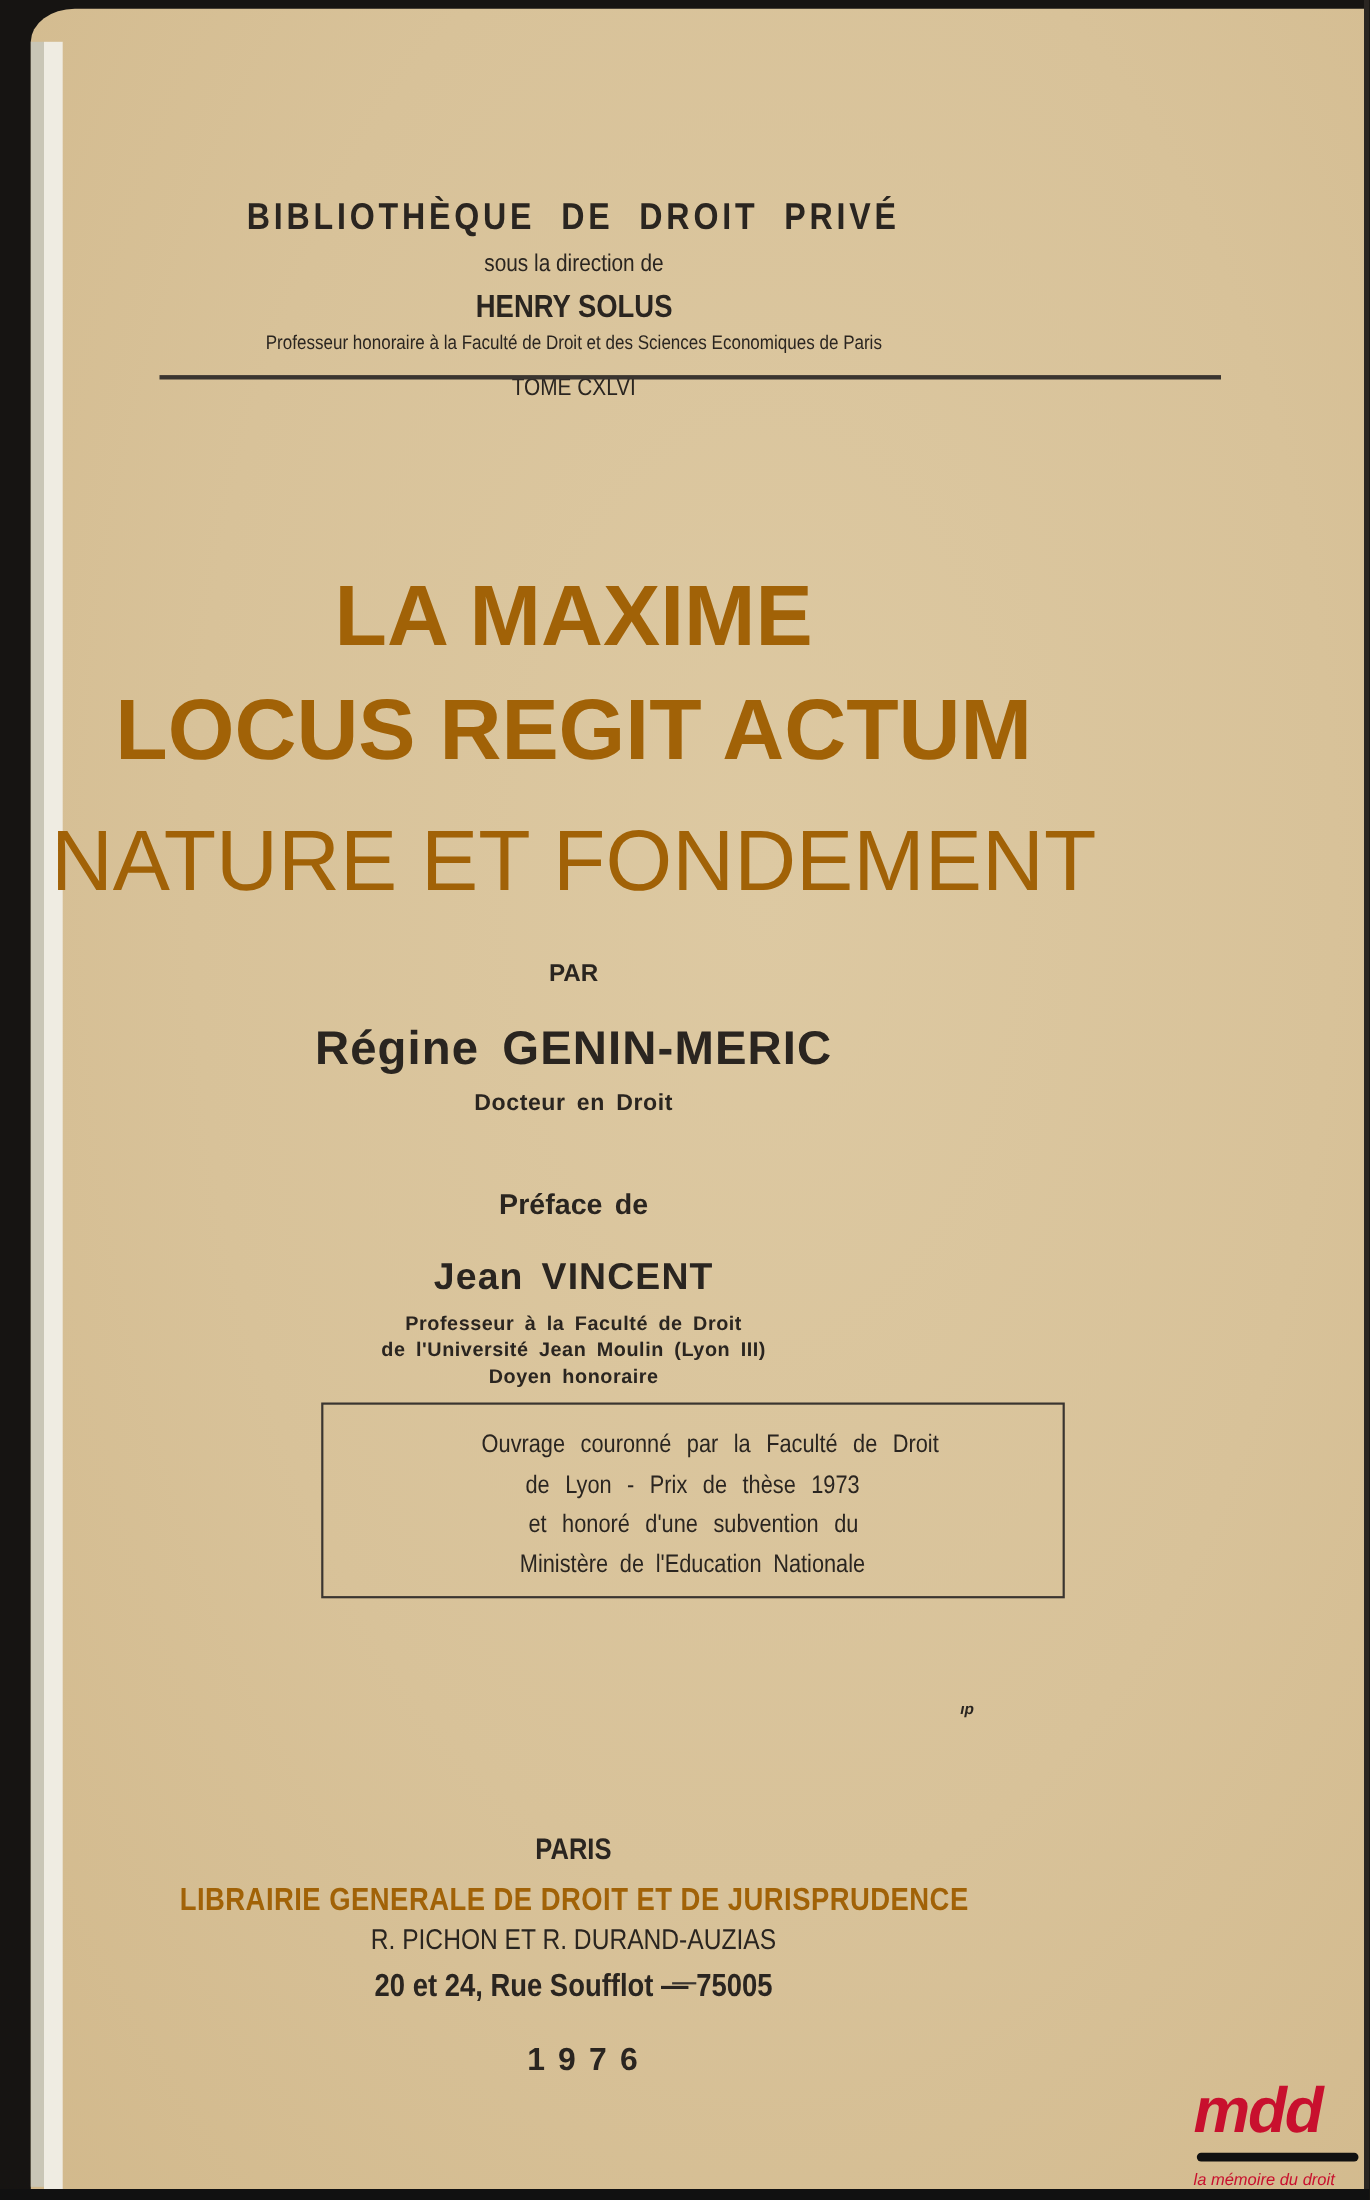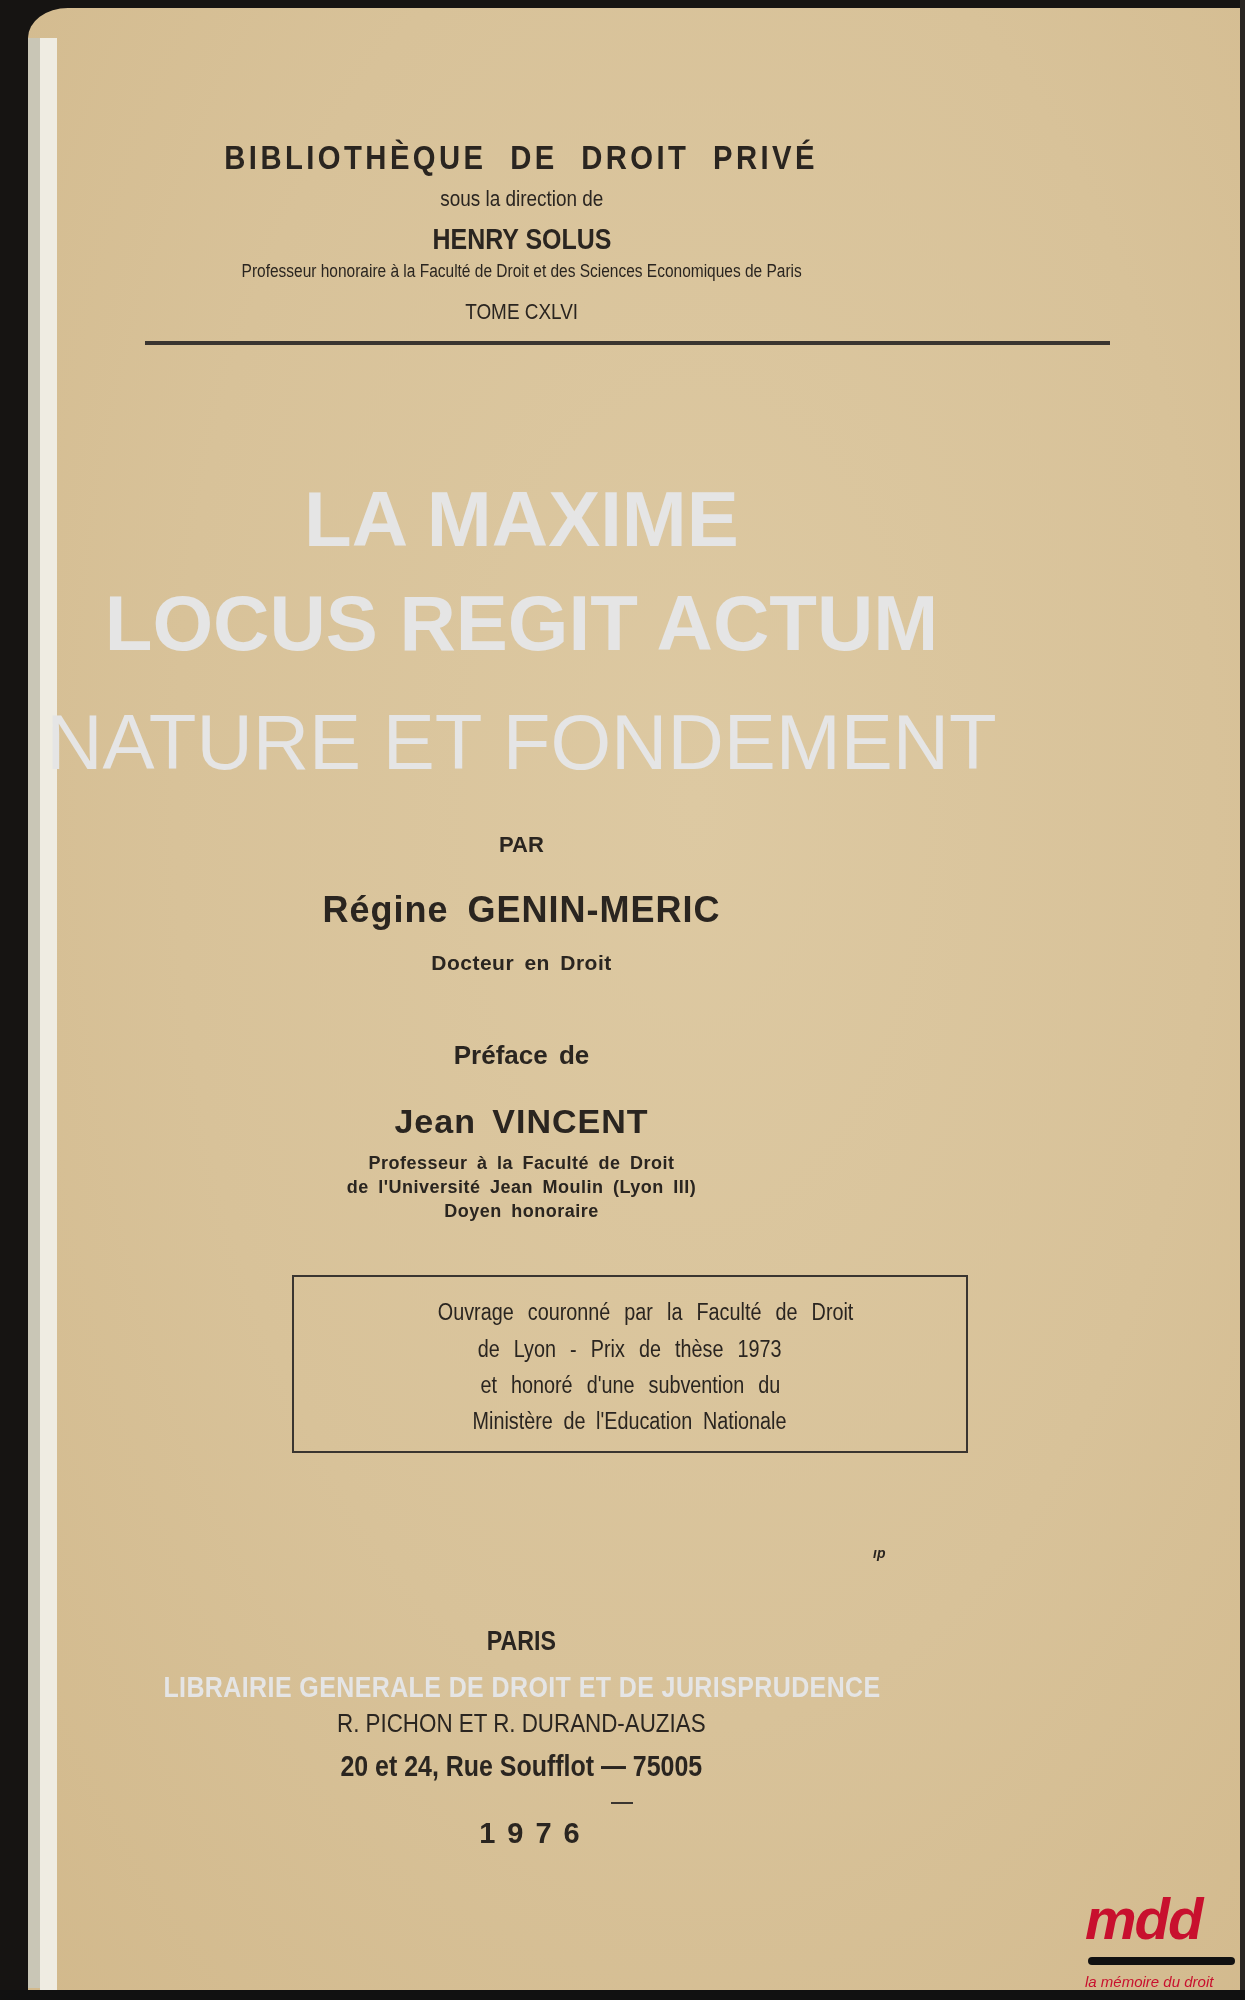--- a/index.html
+++ b/index.html
@@ -9,38 +9,38 @@
       font-family: "Liberation Sans", sans-serif;
     }
     .page {
       position: absolute; left: 28px; top: 8px; width: 1212px; height: 1984px;
       background: radial-gradient(ellipse at 55% 40%, #ddc9a2 0%, #d8c299 55%, #d2b98c 100%);
       border-top-left-radius: 40px 30px;
     }
     .edge-grey { position: absolute; left: 0; top: 30px; width: 12px; height: 1950px; background: #c9c6b6; }
     .edge-white { position: absolute; left: 12px; top: 30px; width: 17px; height: 1955px; background: #efece2; }
     .right-shadow { position: absolute; right: 0; top: 0; width: 5px; height: 2000px; background: #2a2622; }
-    .c { position: absolute; left: 0; width: 1043px; text-align: center; white-space: nowrap; }
+    .c { position: absolute; left: 0; width: 1043px; text-align: center; white-space: nowrap; margin-top: 40px; }
     .ink { color: #2a2520; }
-    .red { color: #e5e5e5; }
+    .red { color: #a16207; }
     .condensed { display: inline-block; transform: scaleX(0.86); transform-origin: center; }
 
     .series { top: 138px; font-size: 34px; font-weight: bold; letter-spacing: 4px; word-spacing: 14px; }
     .direction { top: 186px; font-size: 22px; }
     .director { top: 223px; font-size: 29px; font-weight: bold; }
     .director-title { top: 261px; font-size: 18px; }
     .tome { top: 299px; font-size: 22px; }
     .rule { position: absolute; left: 145px; top: 341px; width: 965px; height: 4px; background: #3a3530; }
 
     .t1 { top: 474px; font-size: 78px; font-weight: bold; }
     .t2 { top: 578px; font-size: 78px; font-weight: bold; }
     .t3 { top: 697px; font-size: 78px; font-weight: normal; }
 
     .par { top: 832px; font-size: 22px; font-weight: bold; }
-    .author { top: 889px; font-size: 36px; font-weight: bold; letter-spacing: 1px; word-spacing: 8px; }
+    .author { top: 889px; font-size: 43px; font-weight: bold; letter-spacing: 1px; word-spacing: 8px; }
     .author-title { top: 951px; font-size: 21px; font-weight: bold; letter-spacing: 0.5px; word-spacing: 4px; }
     .preface-label { top: 1040px; font-size: 26px; font-weight: bold; word-spacing: 4px; }
     .prefacer { top: 1102px; font-size: 34px; font-weight: bold; letter-spacing: 1px; word-spacing: 6px; }
     .pl1 { top: 1153px; font-size: 18px; font-weight: bold; letter-spacing: 0.5px; word-spacing: 4px; }
     .pl2 { top: 1177px; font-size: 18px; font-weight: bold; letter-spacing: 0.5px; word-spacing: 4px; }
     .pl3 { top: 1201px; font-size: 18px; font-weight: bold; letter-spacing: 0.5px; word-spacing: 4px; }
 
     .award-box {
       position: absolute; left: 292px; top: 1275px; width: 672px; height: 174px;
       border: 2px solid #3a3530;

